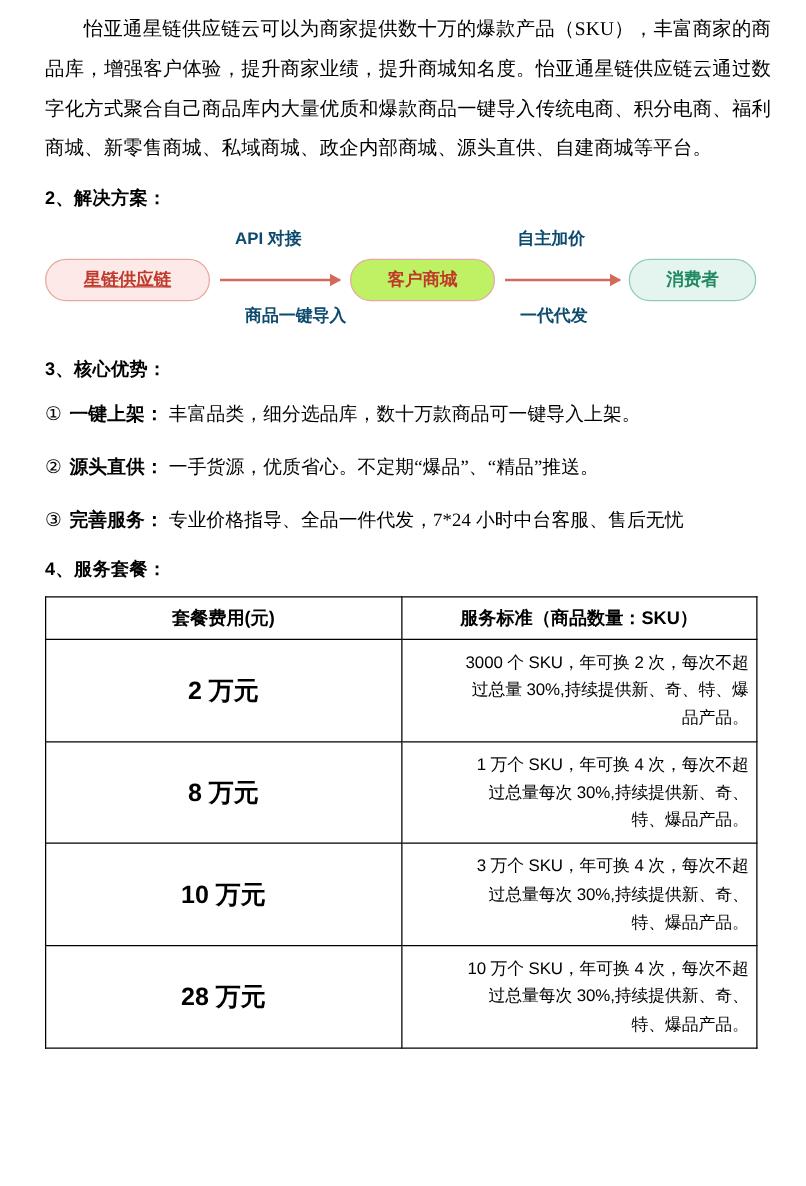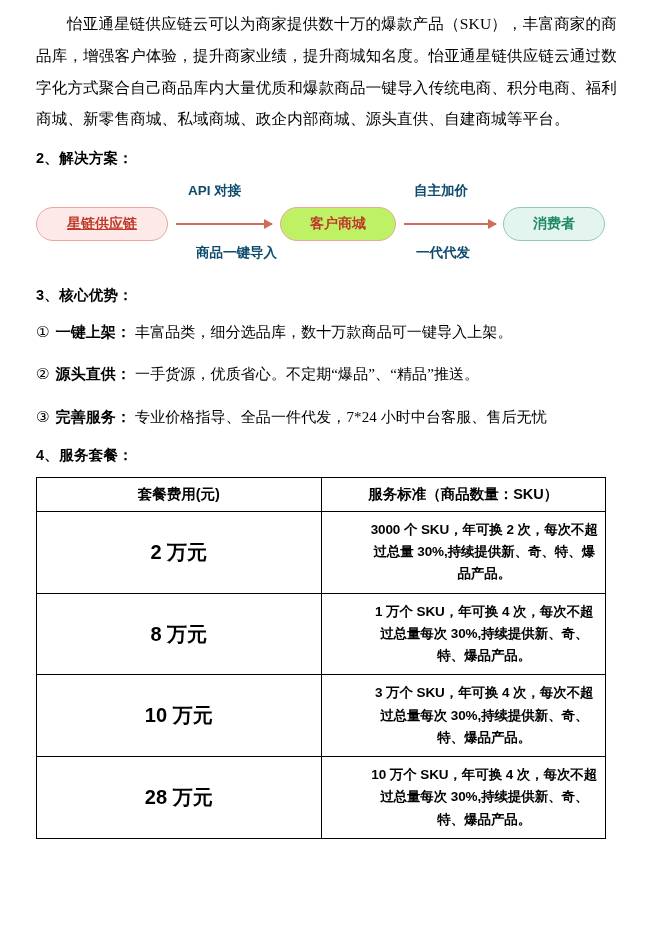--- a/index.html
+++ b/index.html
@@ -83,24 +83,24 @@
   }
   table.pkg td.price {
     font-family: "Liberation Sans", "DejaVu Sans", sans-serif;
     font-weight: bold;
     font-size: 20px;
     text-align: center;
     width: 122px;
   }
   table.pkg td.detail {
     font-family: "Liberation Sans", "DejaVu Sans", sans-serif;
-    font-weight: bold;
+    font-weight: normal;
     font-size: 13.5px;
     line-height: 1.65;
-    text-align: center;
+    text-align: right;
     letter-spacing: -0.1px;
     padding-left: 48px;
   }
   .section-title {
     font-family: "Liberation Sans", "DejaVu Sans", sans-serif;
     font-weight: bold;
     font-size: 17px;
     margin: 18px 0 0 30px;
     letter-spacing: 0.5px;
   }

